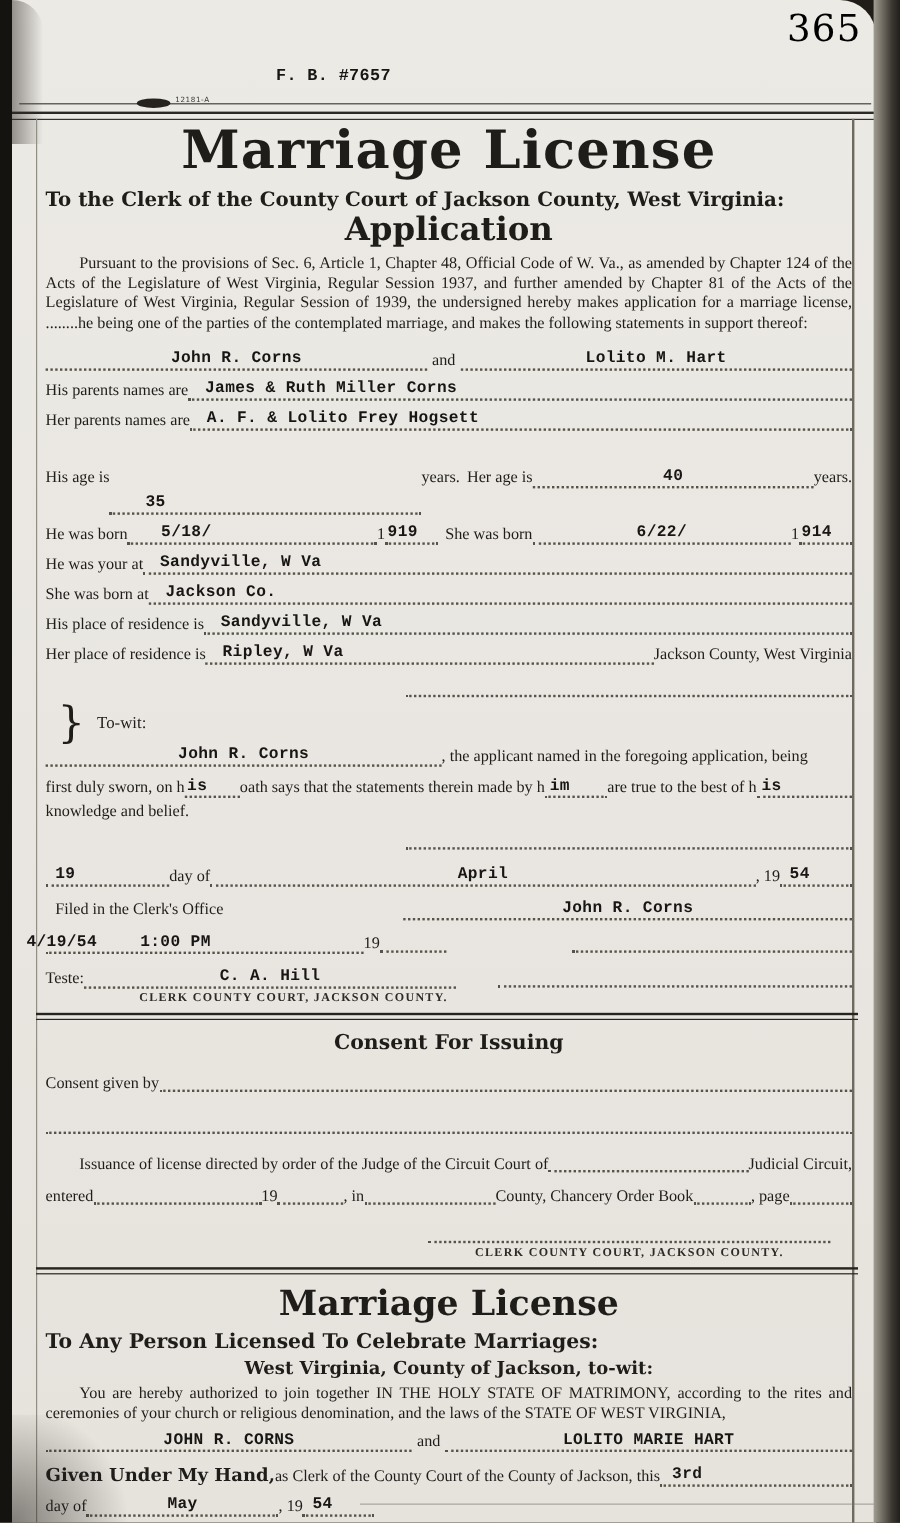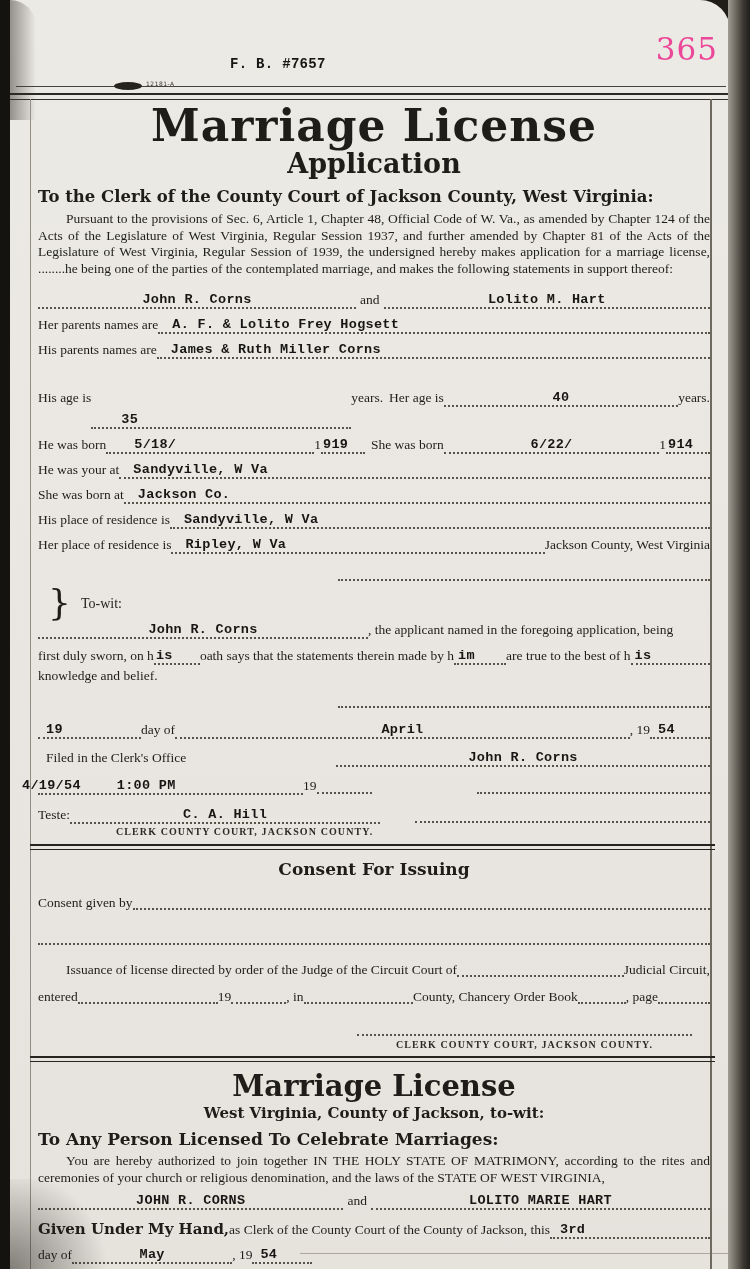--- a/index.html
+++ b/index.html
@@ -18,21 +18,21 @@
     background:linear-gradient(90deg,rgba(40,36,30,.45),transparent);border-top-right-radius:30px;pointer-events:none;
   }
   .page::after{ 
     content:"";position:absolute;left:0;bottom:0;width:120px;height:90px;
     background:radial-gradient(circle at 0% 100%, rgba(30,27,22,.5), transparent 65%);pointer-events:none;
   }
   .edge-right{
     position:absolute;right:0;top:0;width:22px;height:100%;
     background:linear-gradient(90deg,#a29d93 0%, #6e6a61 35%, #3a3731 70%, #211f1b 100%);
   }
-  .pageno{position:absolute;top:6px;right:32px;font-family:"DejaVu Serif",serif;font-size:31px;color:#ec4899;letter-spacing:1px;margin-top:25px;}
+  .pageno{position:absolute;top:6px;right:32px;font-family:"DejaVu Serif",serif;font-size:31px;color:#000000;letter-spacing:1px;}
   
   .rule-a{position:absolute;top:86px;left:6px;right:4px;border-top:1.5px solid #45423b;}
   .rule-b{position:absolute;top:93px;left:0;right:0;border-top:2.5px solid #2b2925;}
   .rule-c{position:absolute;top:99px;left:0;right:0;border-top:1.5px solid #34312c;}
   .mark-blob{position:absolute;top:82px;left:104px;width:28px;height:8px;background:#26231e;border-radius:50%;}
   .printer-mark{position:absolute;top:80px;left:136px;font-size:6px;letter-spacing:.5px;color:#3c392f;font-family:"DejaVu Sans",sans-serif;}
   .vline-left{position:absolute;left:20px;top:99px;bottom:0;width:1px;background:#938e83;}
   .vline-right{position:absolute;left:700px;top:99px;bottom:0;width:1.5px;background:#6e6a60;}
   .scan-line{position:absolute;top:1253px;left:290px;right:0;border-top:1px solid rgba(125,119,108,.55);}
 
@@ -64,38 +64,38 @@
   <div class="printer-mark">12181-A</div>
   <div class="vline-left"></div>
   <div class="vline-right"></div>
   <div class="scan-line"></div>
 
   <div class="content">
 
     <div class="typed" style="margin-top:56px;margin-left:192px;font-size:14px;">F. B. #7657</div>
 
     <div class="bl center" style="margin-top:32px;font-size:44px;line-height:44px;letter-spacing:1px;">Marriage License</div>
+    <div class="bl" style="margin-top:9px;font-size:16.5px;">To the Clerk of the County Court of Jackson County, West Virginia:</div>
     <div class="bl center" style="margin-top:2px;font-size:27px;line-height:28px;">Application</div>
-    <div class="bl" style="margin-top:9px;font-size:16.5px;">To the Clerk of the County Court of Jackson County, West Virginia:</div>
     <div class="para" style="margin-top:5px;text-indent:28px;">Pursuant to the provisions of Sec. 6, Article 1, Chapter 48, Official Code of W. Va., as amended by Chapter 124 of the Acts of the Legislature of West Virginia, Regular Session 1937, and further amended by Chapter 81 of the Acts of the Legislature of West Virginia, Regular Session of 1939, the undersigned hereby makes application for a marriage license, ........he being one of the parties of the contemplated marriage, and makes the following statements in support thereof:</div>
 
     <div class="row" style="margin-top:13px;">
       <span class="seg grow center"><span class="typed">John R. Corns</span></span>
       <span class="lbl" style="padding:0 4px;">and</span>
       <span class="seg grow center"><span class="typed">Lolito M. Hart</span></span>
     </div>
 
     <div class="row" style="margin-top:6px;">
+      <span class="lbl">His parents names are</span>
+      <span class="seg grow left" style="padding-left:14px;"><span class="typed">James &amp; Ruth Miller Corns</span></span>
+    </div>
+
+    <div class="row" style="margin-top:6px;">
       <span class="lbl">Her parents names are</span>
       <span class="seg grow left" style="padding-left:14px;"><span class="typed">A. F. &amp; Lolito Frey Hogsett</span></span>
-    </div>
-
-    <div class="row" style="margin-top:6px;">
-      <span class="lbl">His parents names are</span>
-      <span class="seg grow left" style="padding-left:14px;"><span class="typed">James &amp; Ruth Miller Corns</span></span>
     </div>
 
     <div class="row" style="margin-top:6px;">
       <span class="lbl">His age is</span>
       <span class="seg left" style="flex:0 0 230px;padding-left:30px;margin-top:45px;"><span class="typed">35</span></span>
       <span class="lbl">years.</span>
       <span class="lbl" style="padding-left:6px;">Her age is</span>
       <span class="seg grow center"><span class="typed">40</span></span>
       <span class="lbl">years.</span>
     </div>
@@ -216,22 +216,22 @@
     </div>
 
     <div class="sigblock" style="width:335px;margin-top:16px;">
       <div class="seg"></div>
       <div class="caption center" style="margin-top:3px;">CLERK COUNTY COURT, JACKSON COUNTY.</div>
     </div>
 
     <div class="rule-heavy" style="margin-top:6px;"></div>
 
     <div class="bl center" style="margin-top:9px;font-size:29px;line-height:30px;">Marriage License</div>
+    <div class="bl" style="margin-top:7px;font-size:17px;">To Any Person Licensed To Celebrate Marriages:</div>
     <div class="bl center" style="margin-top:3px;font-size:15px;">West Virginia, County of Jackson, to-wit:</div>
-    <div class="bl" style="margin-top:7px;font-size:17px;">To Any Person Licensed To Celebrate Marriages:</div>
     <div class="para" style="margin-top:4px;text-indent:28px;">You are hereby authorized to join together IN THE HOLY STATE OF MATRIMONY, according to the rites and ceremonies of your church or religious denomination, and the laws of the STATE OF WEST VIRGINIA,</div>
 
     <div class="row" style="margin-top:5px;">
       <span class="seg grow center"><span class="typed">JOHN R. CORNS</span></span>
       <span class="lbl" style="padding:0 4px;">and</span>
       <span class="seg grow center"><span class="typed">LOLITO MARIE HART</span></span>
     </div>
 
     <div class="row" style="margin-top:10px;">
       <span class="bl lbl" style="font-size:15px;">Given Under My Hand,</span>

